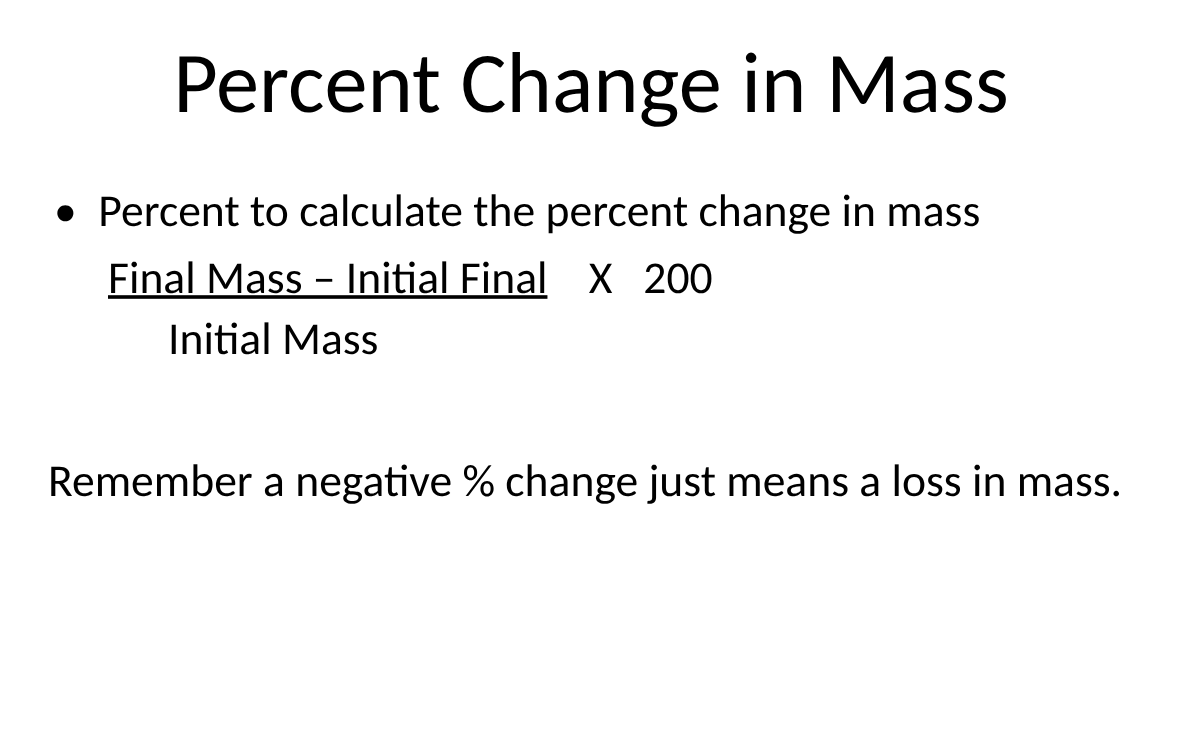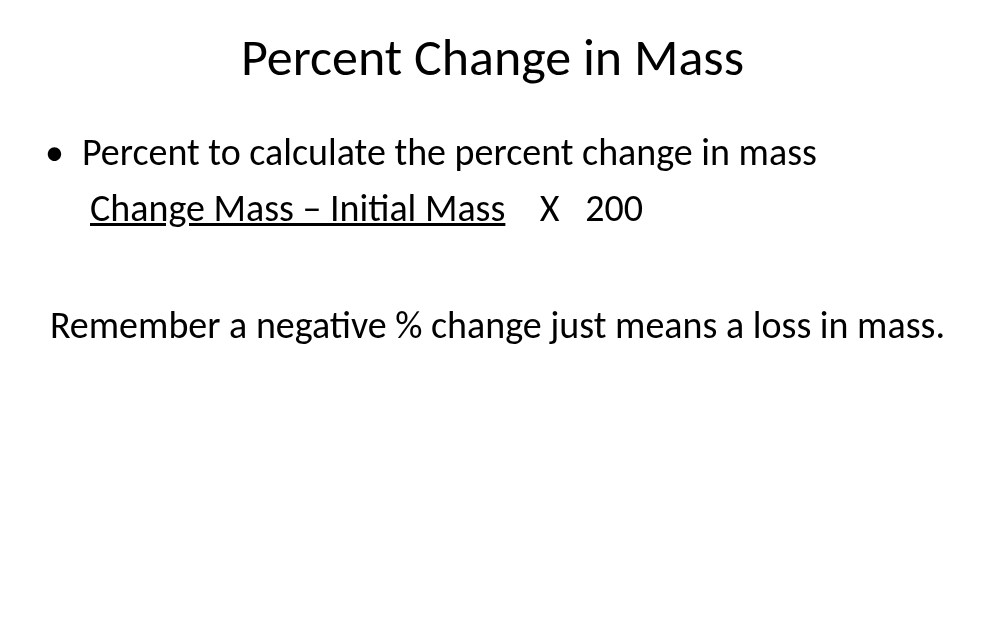--- a/index.html
+++ b/index.html
@@ -10,21 +10,21 @@
     body {
       width: 985px;
       height: 628px;
       background: white;
       font-family: Calibri, Arial, sans-serif;
       color: #000;
       padding: 20px 40px;
     }
     .title {
       text-align: center;
-      font-size: 52px;
+      font-size: 72px;
       font-weight: normal;
       margin-bottom: 40px;
       margin-top: 5px;
     }
     .content {
       font-size: 38px;
       line-height: 1.25;
     }
     .bullet-item {
       display: flex;
@@ -44,30 +44,30 @@
     .underline {
       text-decoration: underline;
     }
     .denominator {
       margin-left: 100px;
       margin-top: 4px;
     }
     .note {
       margin-top: 70px;
       margin-left: 0px;
-      text-align: right;
     }
   </style>
 </head>
 <body>
 
 <h1 class="title">Percent Change in Mass</h1>
 
 <div class="content">
   <div class="bullet-item">
     <span class="bullet">•</span>
     <span class="bullet-text">Percent to calculate the percent change in mass</span>
   </div>
   <div class="formula-line">
-    <span class="underline">Change Mass – Initial Mass</span><span style="white-space: pre;">    X   200</span>
+    <span class="underline">Final Mass – Initial Final</span><span style="white-space: pre;">    X   200</span>
   </div>
+  <div class="denominator">Initial Mass</div>
   <div class="note">Remember a negative % change just means a loss in mass.</div>
 </div>
 
 </body></html>

